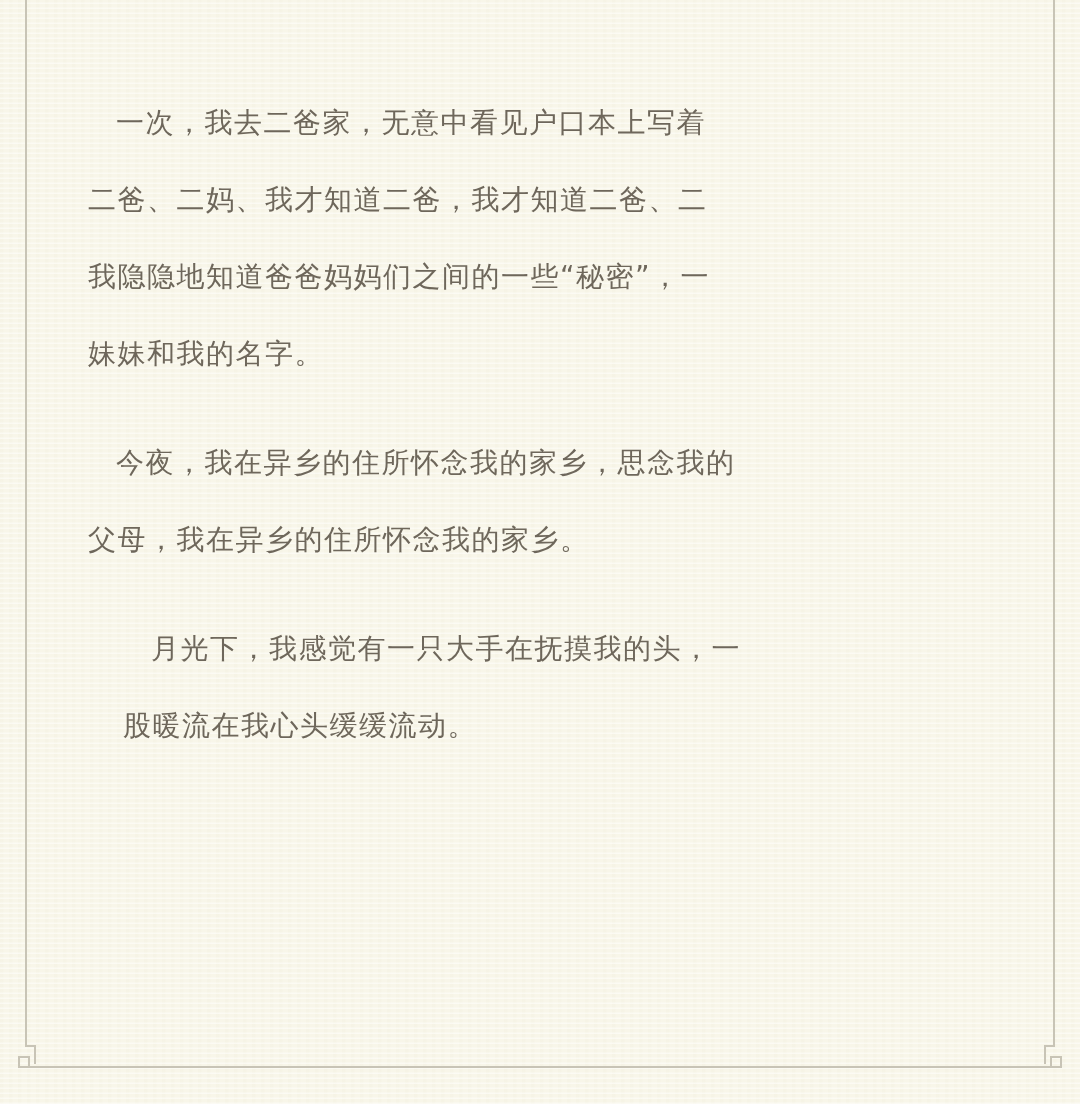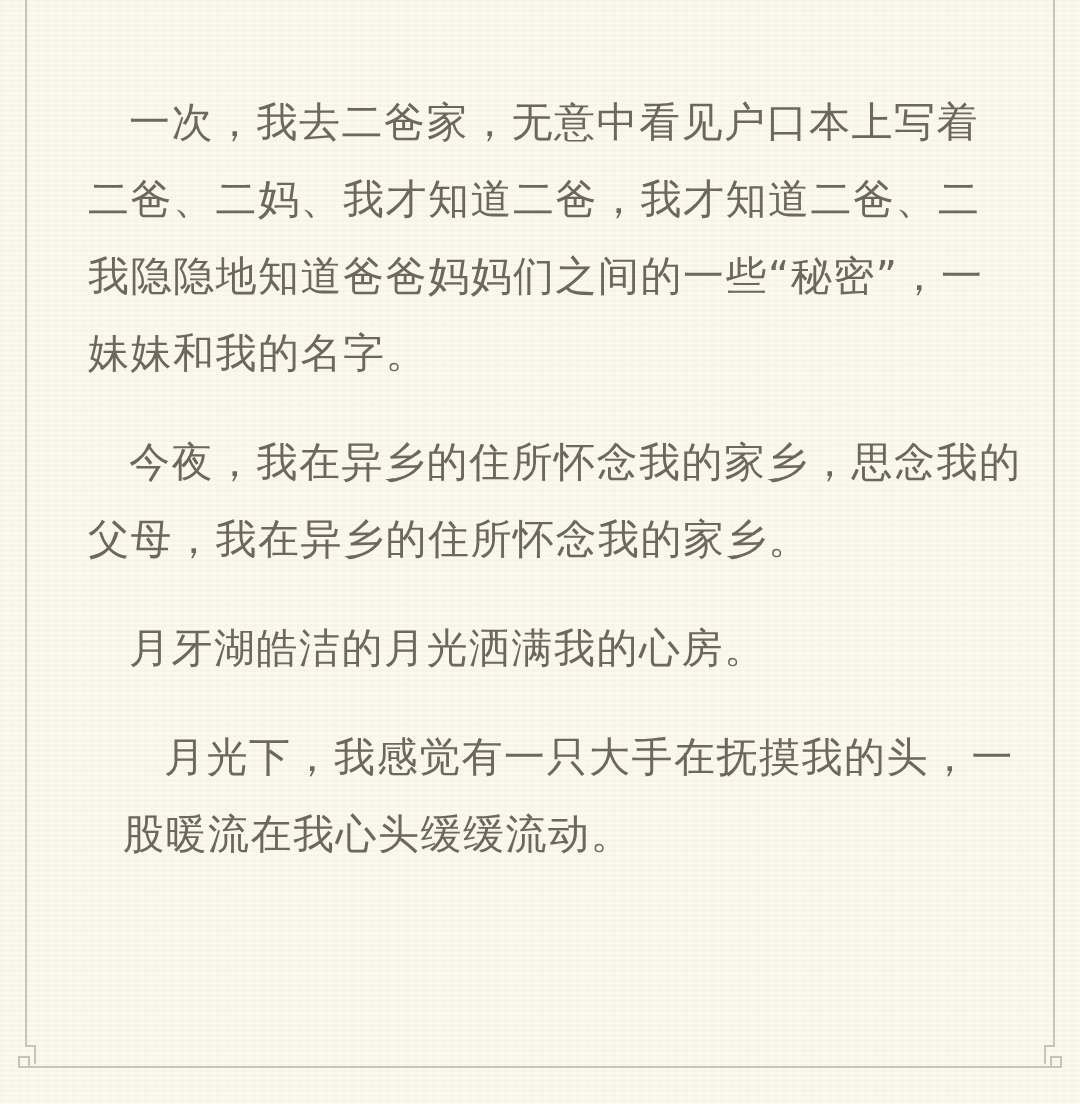--- a/index.html
+++ b/index.html
@@ -27,21 +27,21 @@
   .corner svg { display: block; width: 100%; height: 100%; }
   .corner path, .corner rect { fill: none; stroke: var(--frame, #c8c4b6); stroke-width: 2; }
 
   
   .article {
     position: absolute;
     left: 88px;
     right: 87px;
     top: 84px;
     color: var(--ink, #6e675b);
-    font-size: 41px;
+    font-size: 28px;
     line-height: 77px;
     letter-spacing: 1.5px;
   }
   .para { margin: 0 0 32px 0; }
   .para:last-child { margin-bottom: 0; margin-left: 35px; }
   .line { white-space: nowrap; }
   .line:first-child { text-indent: 1em; }
 </style>
 </head>
 <body>
@@ -70,19 +70,16 @@
       <div class="line">一次，我去二爸家，无意中看见户口本上写着</div>
       <div class="line">二爸、二妈、我才知道二爸，我才知道二爸、二</div>
       <div class="line">我隐隐地知道爸爸妈妈们之间的一些“秘密”，一</div>
       <div class="line">妹妹和我的名字。</div>
     </div>
     <div class="para">
       <div class="line">今夜，我在异乡的住所怀念我的家乡，思念我的</div>
       <div class="line">父母，我在异乡的住所怀念我的家乡。</div>
     </div>
     <div class="para">
-      <div class="line">月牙湖皓洁的月光洒满我的心房。</div>
-    </div>
-    <div class="para">
       <div class="line">月光下，我感觉有一只大手在抚摸我的头，一</div>
       <div class="line">股暖流在我心头缓缓流动。</div>
     </div>
   </main>
 
 </body></html>

